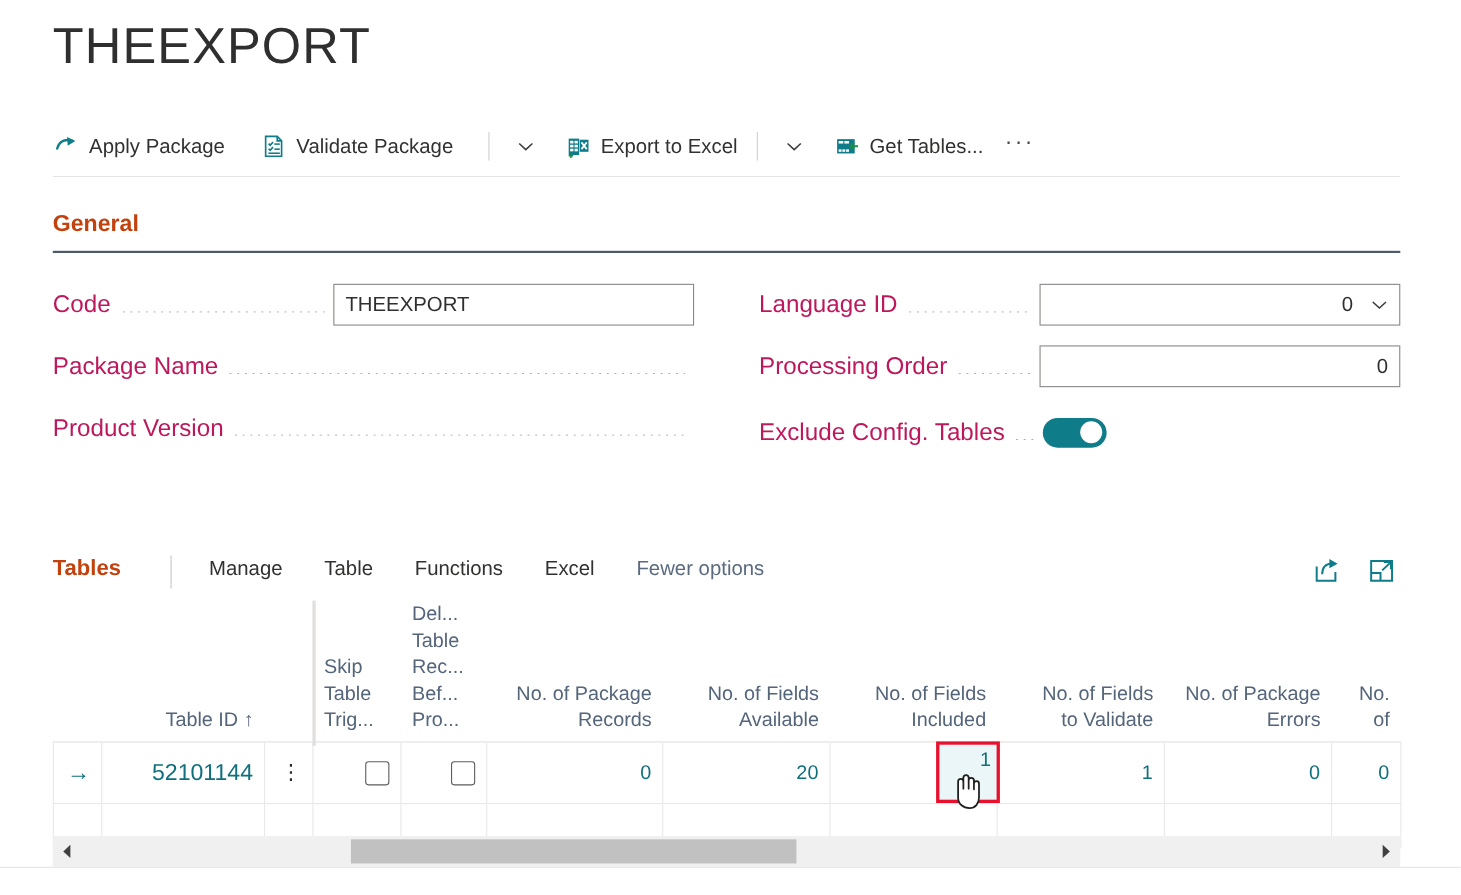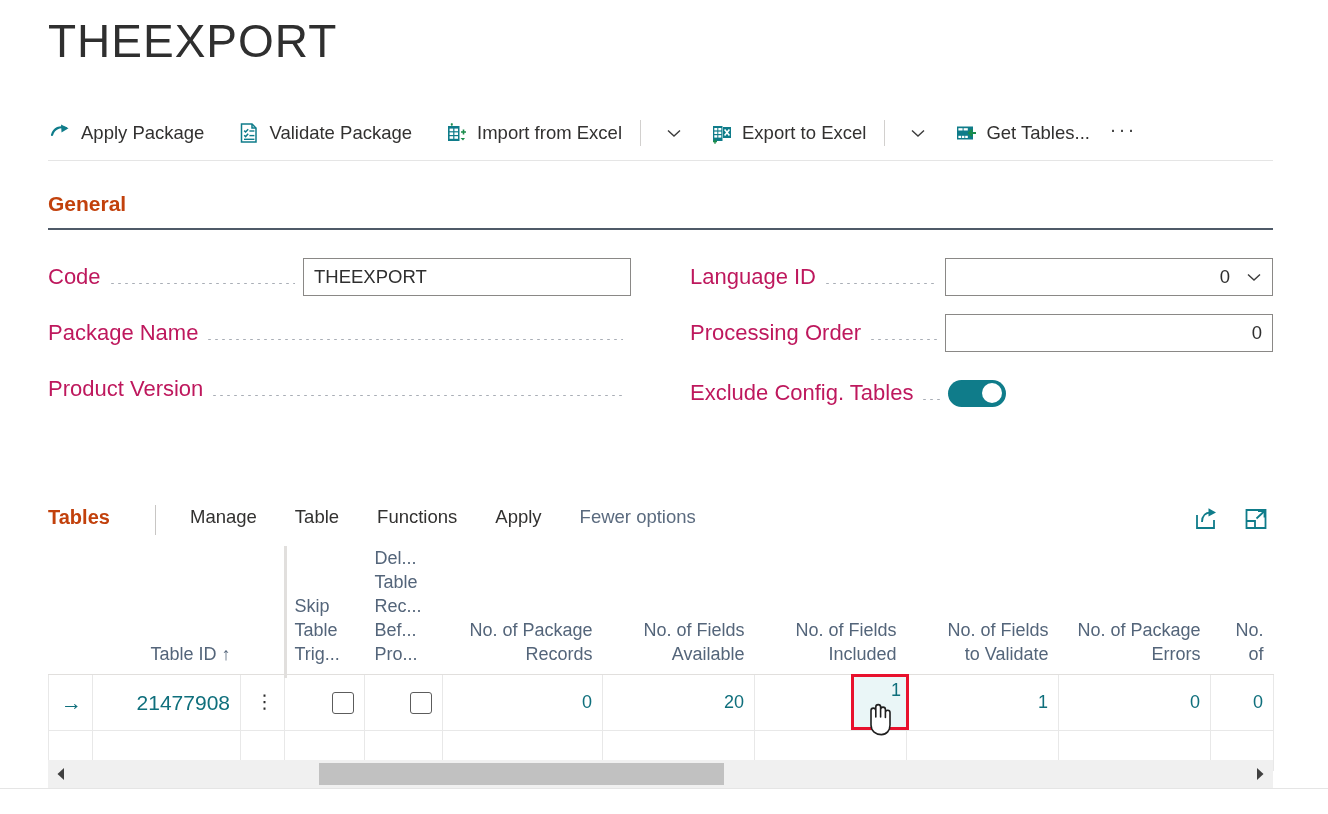--- a/index.html
+++ b/index.html
@@ -261,37 +261,20 @@
           <path d="M6.2 8.6 l1.4 1.4 l2.6 -2.8" stroke="#0f7c8a" stroke-width="1.5" fill="none"></path>
           <rect x="11.4" y="8.3" width="5" height="1.4" fill="#0f7c8a"></rect>
           <path d="M6.2 13.2 l1.4 1.4 l2.6 -2.8" stroke="#0f7c8a" stroke-width="1.5" fill="none"></path>
           <rect x="11.4" y="12.9" width="5" height="1.4" fill="#0f7c8a"></rect>
           <rect x="6" y="16.6" width="10.4" height="1.4" fill="#0f7c8a"></rect>
         </svg>
       </span>
       <span class="lbl">Validate Package</span>
     </div>
 
-    <div class="action" style="margin-right:8px;">
-      <span class="ico">
-        <svg viewBox="0 0 22 22" width="22" height="22">
-          <rect x="2" y="4" width="11.5" height="15" fill="#0f7c8a"></rect>
-          <rect x="3.6" y="6.6" width="3.6" height="2.6" fill="#fff"></rect>
-          <rect x="8.4" y="6.6" width="3.6" height="2.6" fill="#fff"></rect>
-          <rect x="3.6" y="10.4" width="3.6" height="2.6" fill="#fff"></rect>
-          <rect x="8.4" y="10.4" width="3.6" height="2.6" fill="#fff"></rect>
-          <rect x="3.6" y="14.2" width="3.6" height="2.6" fill="#fff"></rect>
-          <rect x="8.4" y="14.2" width="3.6" height="2.6" fill="#fff"></rect>
-          <path d="M5 3.2 l1.6 -1.6 M6.6 3.2 l-1.6 -1.6" stroke="#1a8c4a" stroke-width="1.3"></path>
-          <path d="M15 10 h5 M17.5 7.6 v4.8" stroke="#1a8c4a" stroke-width="1.6"></path>
-          <path d="M14.5 16 l4.5 0 l-2 2.4 z" fill="#1a8c4a"></path>
-        </svg>
-      </span>
-      <span class="lbl">Import from Excel</span>
-    </div>
     <div class="vsep"></div>
     <div class="chev-btn">
       <svg viewBox="0 0 20 20" width="20" height="20">
         <path d="M4 7.5 L10 13 L16 7.5" stroke="#3b3b3b" stroke-width="1.4" fill="none"></path>
       </svg>
     </div>
 
     <div class="action" style="margin-right:8px;">
       <span class="ico">
         <svg viewBox="0 0 22 22" width="22" height="22">
@@ -375,21 +358,21 @@
       <span class="knob"></span>
     </span>
   </div>
 
   <div class="sec-head" id="tables-head">Tables</div>
   <div class="tab-sep"></div>
   <div class="menurow">
     <span class="menuitem">Manage</span>
     <span class="menuitem">Table</span>
     <span class="menuitem">Functions</span>
-    <span class="menuitem">Apply</span>
+    <span class="menuitem">Excel</span>
     <span class="menuitem muted">Fewer options</span>
   </div>
   <div class="part-icons">
     <span class="pi">
       <svg viewBox="0 0 26 26" width="26" height="26">
         <path d="M4 9 V22 H21 V14" stroke="#0f7c8a" stroke-width="1.8" fill="none"></path>
         <path d="M9 16 C9 9, 13 6.5, 18 6.3" stroke="#0f7c8a" stroke-width="1.8" fill="none"></path>
         <path d="M15.5 2.2 L23 6.4 L15.5 10.6 Z" fill="#0f7c8a"></path>
       </svg>
     </span>
@@ -443,21 +426,21 @@
           <th class="col-fval" style="white-space:pre-line;">No. of Fields
 to Validate</th>
           <th class="col-pkgerr" style="white-space:pre-line;">No. of Package
 Errors</th>
           <th class="col-last last-head">No. of</th>
         </tr>
       </thead>
       <tbody>
         <tr>
           <td class="sel-cell">→</td>
-          <td class="id-cell">21477908</td>
+          <td class="id-cell">52101144</td>
           <td class="dots-cell">
             <span class="dots-glyph">⋮</span>
           </td>
           <td class="center">
             <span class="chk"></span>
           </td>
           <td class="center">
             <span class="chk"></span>
           </td>
           <td>0</td>

